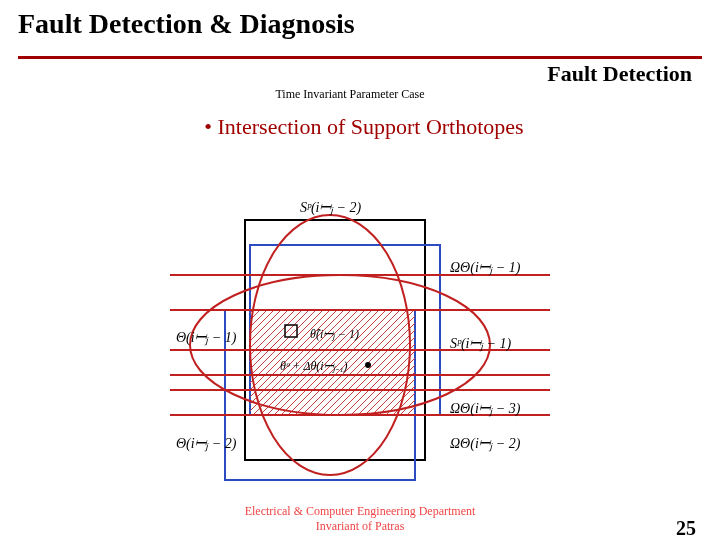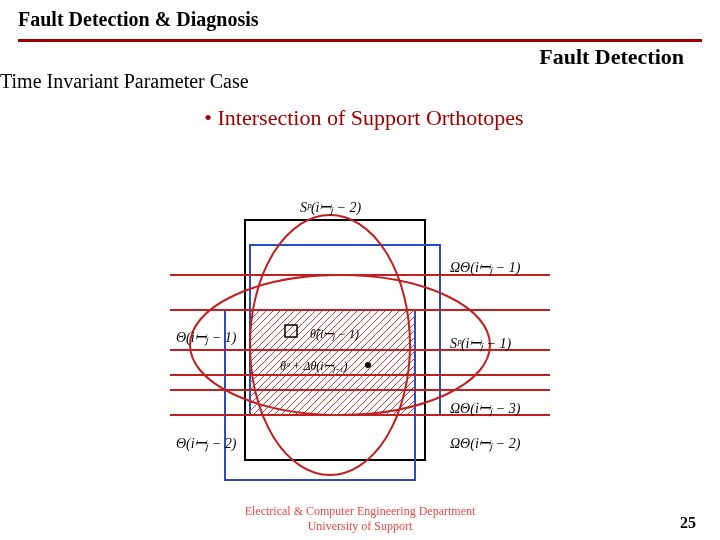--- a/index.html
+++ b/index.html
@@ -5,41 +5,41 @@
   * { margin: 0; padding: 0; box-sizing: border-box; }
   body {
     width: 720px;
     height: 540px;
     background: #fff;
     font-family: Georgia, 'Times New Roman', serif;
     position: relative;
     overflow: hidden;
   }
   .slide-title {
-    font-size: 20px;
+    font-size: 28px;
     font-weight: bold;
-    padding: 8px 18px 8px;
+    padding: 8px 18px 16px;
     color: #000;
   }
   .title-rule {
     margin: 0 18px 2px;
     border: none;
     border-top: 3px solid #a00000;
   }
   .section-heading {
     text-align: right;
-    padding-right: 36px;
+    padding-right: 28px;
     font-size: 22px;
     font-weight: bold;
     color: #000;
   }
   .section-sub {
-    text-align: left;
+    text-align: center;
     padding-right: 20px;
-    font-size: 20px;
+    font-size: 12px;
     color: #000;
   }
   .bullet {
     padding: 12px 20px 0 28px;
     font-size: 22px;
     color: #a00000;
     text-align: center;
   }
   .bullet::before {
     content: "• ";
@@ -56,22 +56,22 @@
     position: absolute;
     left: 0; right: 0; bottom: 6px;
     text-align: center;
     font-size: 12px;
     color: #ef4444;
     line-height: 1.25;
   }
   .page-num {
     position: absolute;
     right: 24px;
-    bottom: 8px;
-    font-size: 16px;
+    bottom: 0;
+    font-size: 20px;
     font-weight: bold;
     color: #000;
   }
   .mlabel { font: italic 14px 'Times New Roman', serif; fill:#000; }
   .mlabel-sm { font: italic 12px 'Times New Roman', serif; fill:#000; }
 </style>
 </head>
 <body>
 
 <div class="slide-title">Fault Detection &amp; Diagnosis</div>
@@ -121,15 +121,15 @@
   <text class="mlabel" x="280" y="258">ΩΘ(i𝄩ⱼ − 2)</text>
   <text class="mlabel" x="6" y="152" text-anchor="start">Θ(i𝄩ⱼ − 1)</text>
   <text class="mlabel" x="6" y="258" text-anchor="start">Θ(i𝄩ⱼ − 2)</text>
   <text class="mlabel-sm" x="140" y="148">θ̂(i𝄩ⱼ − 1)</text>
   <text class="mlabel-sm" x="110" y="180">θᵒ + Δθ(i𝄩ⱼ₋₁)</text>
 </svg>
 </div>
 
 <div class="footer">
   <div>Electrical &amp; Computer Engineering Department</div>
-  <div>University of Support</div>
+  <div>Invariant of Patras</div>
 </div>
 <div class="page-num">25</div>
 
 </body></html>

